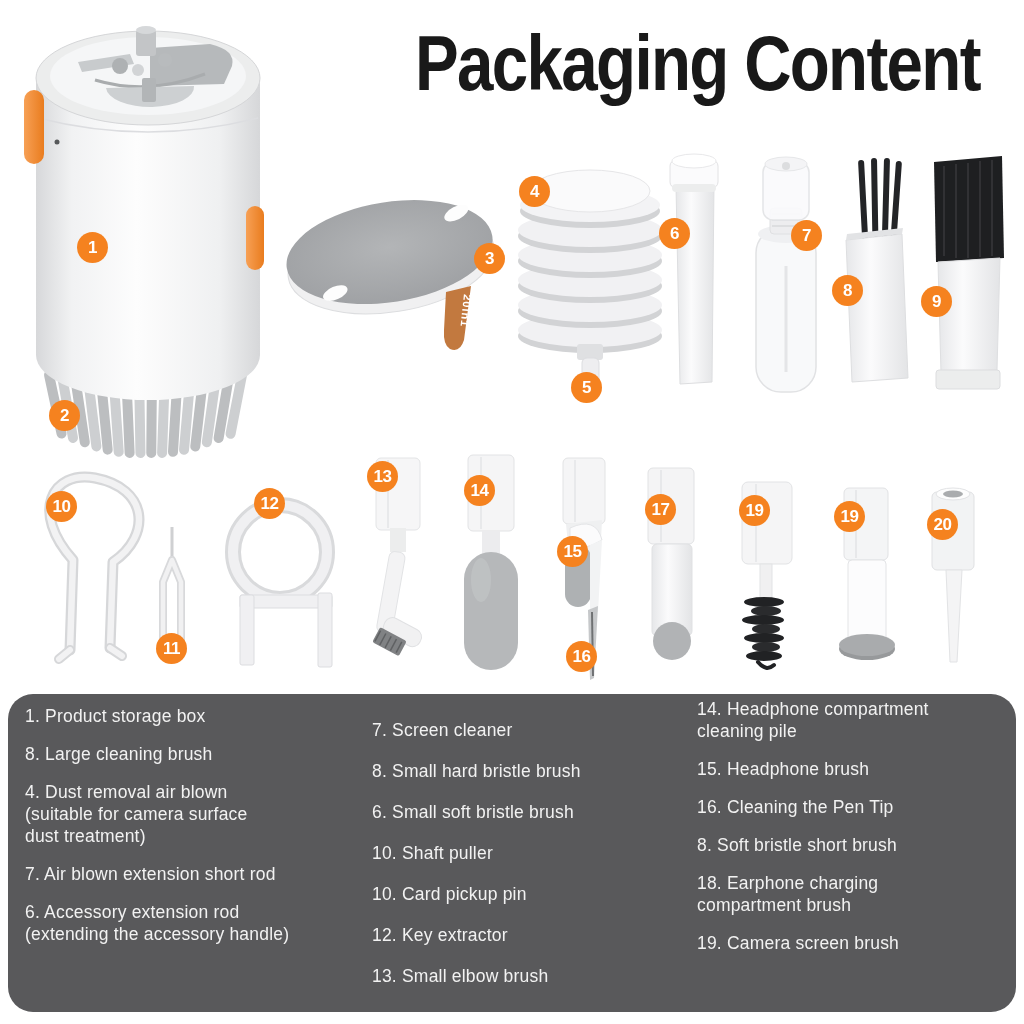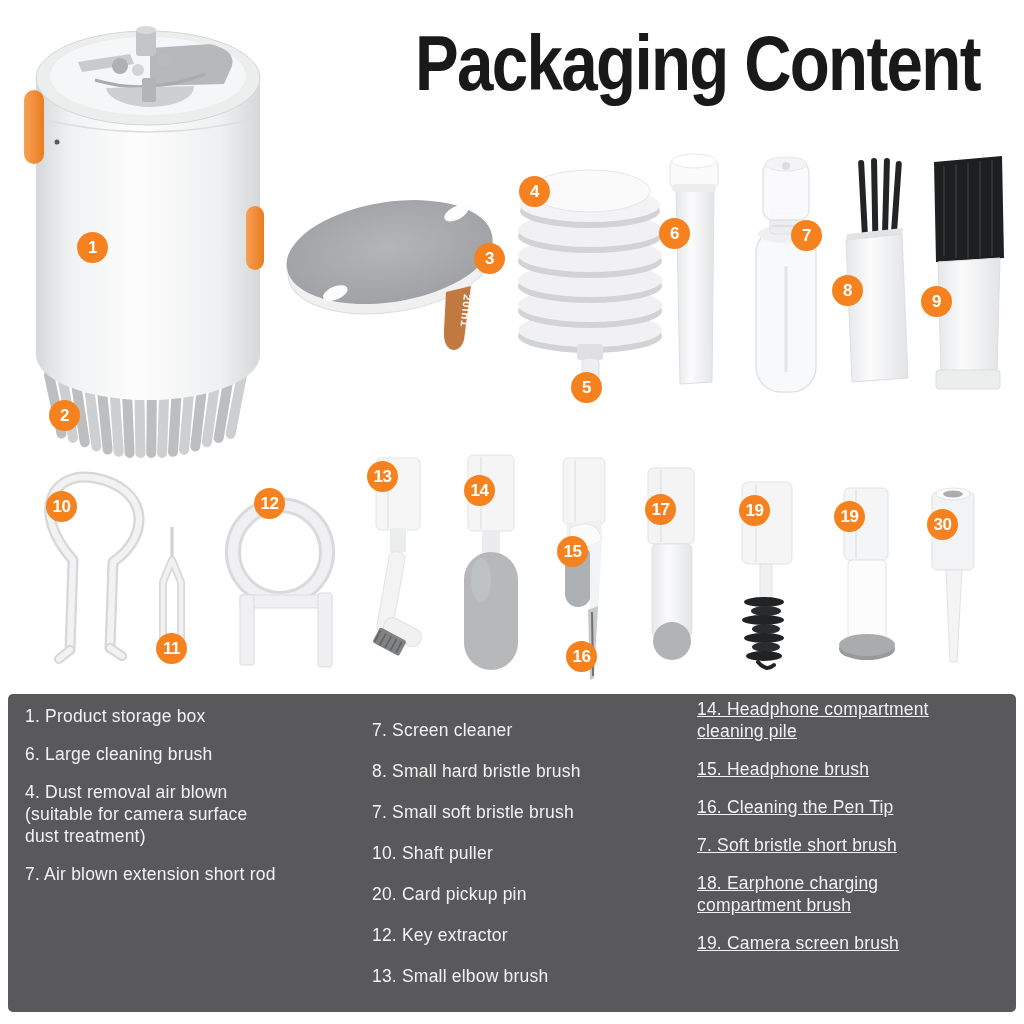--- a/index.html
+++ b/index.html
@@ -16,26 +16,26 @@
   }
   .figure{position:absolute;left:0;top:0;width:1024px;height:694px;}
   .badge{
     position:absolute;width:31px;height:31px;border-radius:50%;
     background:#F5821F;color:#ffffff;font-weight:bold;font-size:17px;
     display:flex;align-items:center;justify-content:center;
     letter-spacing:-0.5px;line-height:1;
   }
   .legend{
     position:absolute;left:8px;top:694px;width:1008px;height:318px;
-    background:#59595B;border-radius:5px;
+    background:#59595B;border-radius:25px;
   }
   .legend-col{position:absolute;color:#F2F2F2;font-size:17.5px;line-height:22px;letter-spacing:0.2px;}
   .col1{left:17px;top:11px;width:330px;}
   .col2{left:364px;top:25px;width:315px;}
-  .col3{left:689px;top:4px;width:315px;text-decoration:underline;}
+  .col3{left:689px;top:4px;width:315px;}
   .li{white-space:pre-line;}
   .col1 .li{margin-bottom:16px;}
   .col2 .li{margin-bottom:19px;}
   .col3 .li{margin-bottom:16px;}
 </style>
 </head>
 <body>
 
 <div class="page-title">Packaging Content</div>
 
@@ -273,44 +273,46 @@
   <div class="badge" style="left:46px;top:491px">10</div>
   <div class="badge" style="left:156px;top:633px">11</div>
   <div class="badge" style="left:254px;top:488px">12</div>
   <div class="badge" style="left:367px;top:461px">13</div>
   <div class="badge" style="left:464px;top:475px">14</div>
   <div class="badge" style="left:557px;top:536px">15</div>
   <div class="badge" style="left:566px;top:641px">16</div>
   <div class="badge" style="left:645px;top:494px">17</div>
   <div class="badge" style="left:739px;top:495px">19</div>
   <div class="badge" style="left:834px;top:501px">19</div>
-  <div class="badge" style="left:927px;top:509px">30</div>
+  <div class="badge" style="left:927px;top:509px">20</div>
 </div>
 
 <div class="legend">
   <div class="legend-col col1">
     <div class="li">1. Product storage box</div>
-    <div class="li">6. Large cleaning brush</div>
+    <div class="li">8. Large cleaning brush</div>
     <div class="li">4. Dust removal air blown
 (suitable for camera surface
 dust treatment)</div>
     <div class="li">7. Air blown extension short rod</div>
+    <div class="li">6. Accessory extension rod
+(extending the accessory handle)</div>
   </div>
   <div class="legend-col col2">
     <div class="li">7. Screen cleaner</div>
     <div class="li">8. Small hard bristle brush</div>
-    <div class="li">7. Small soft bristle brush</div>
+    <div class="li">6. Small soft bristle brush</div>
     <div class="li">10. Shaft puller</div>
-    <div class="li">20. Card pickup pin</div>
+    <div class="li">10. Card pickup pin</div>
     <div class="li">12. Key extractor</div>
     <div class="li">13. Small elbow brush</div>
   </div>
   <div class="legend-col col3">
     <div class="li">14. Headphone compartment
 cleaning pile</div>
     <div class="li">15. Headphone brush</div>
     <div class="li">16. Cleaning the Pen Tip</div>
-    <div class="li">7. Soft bristle short brush</div>
+    <div class="li">8. Soft bristle short brush</div>
     <div class="li">18. Earphone charging
 compartment brush</div>
     <div class="li">19. Camera screen brush</div>
   </div>
 </div>
 
 </body></html>

